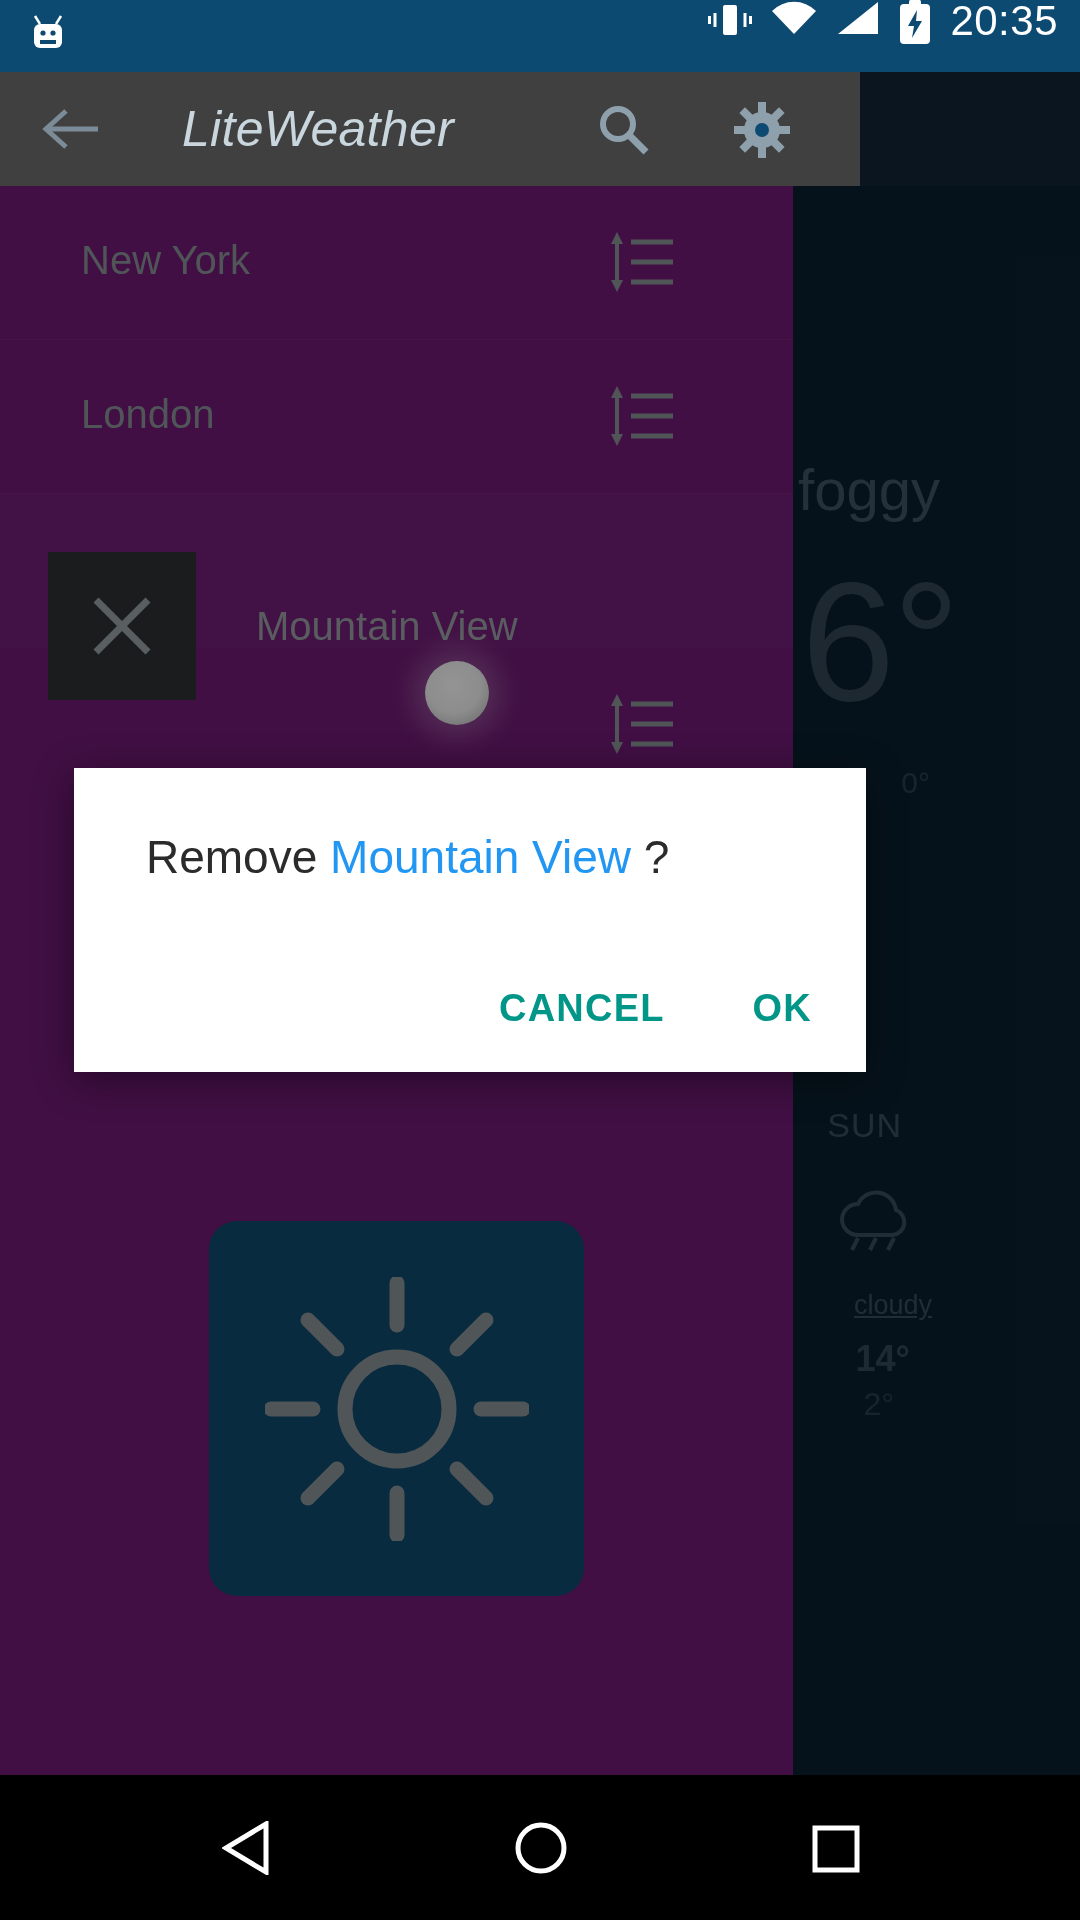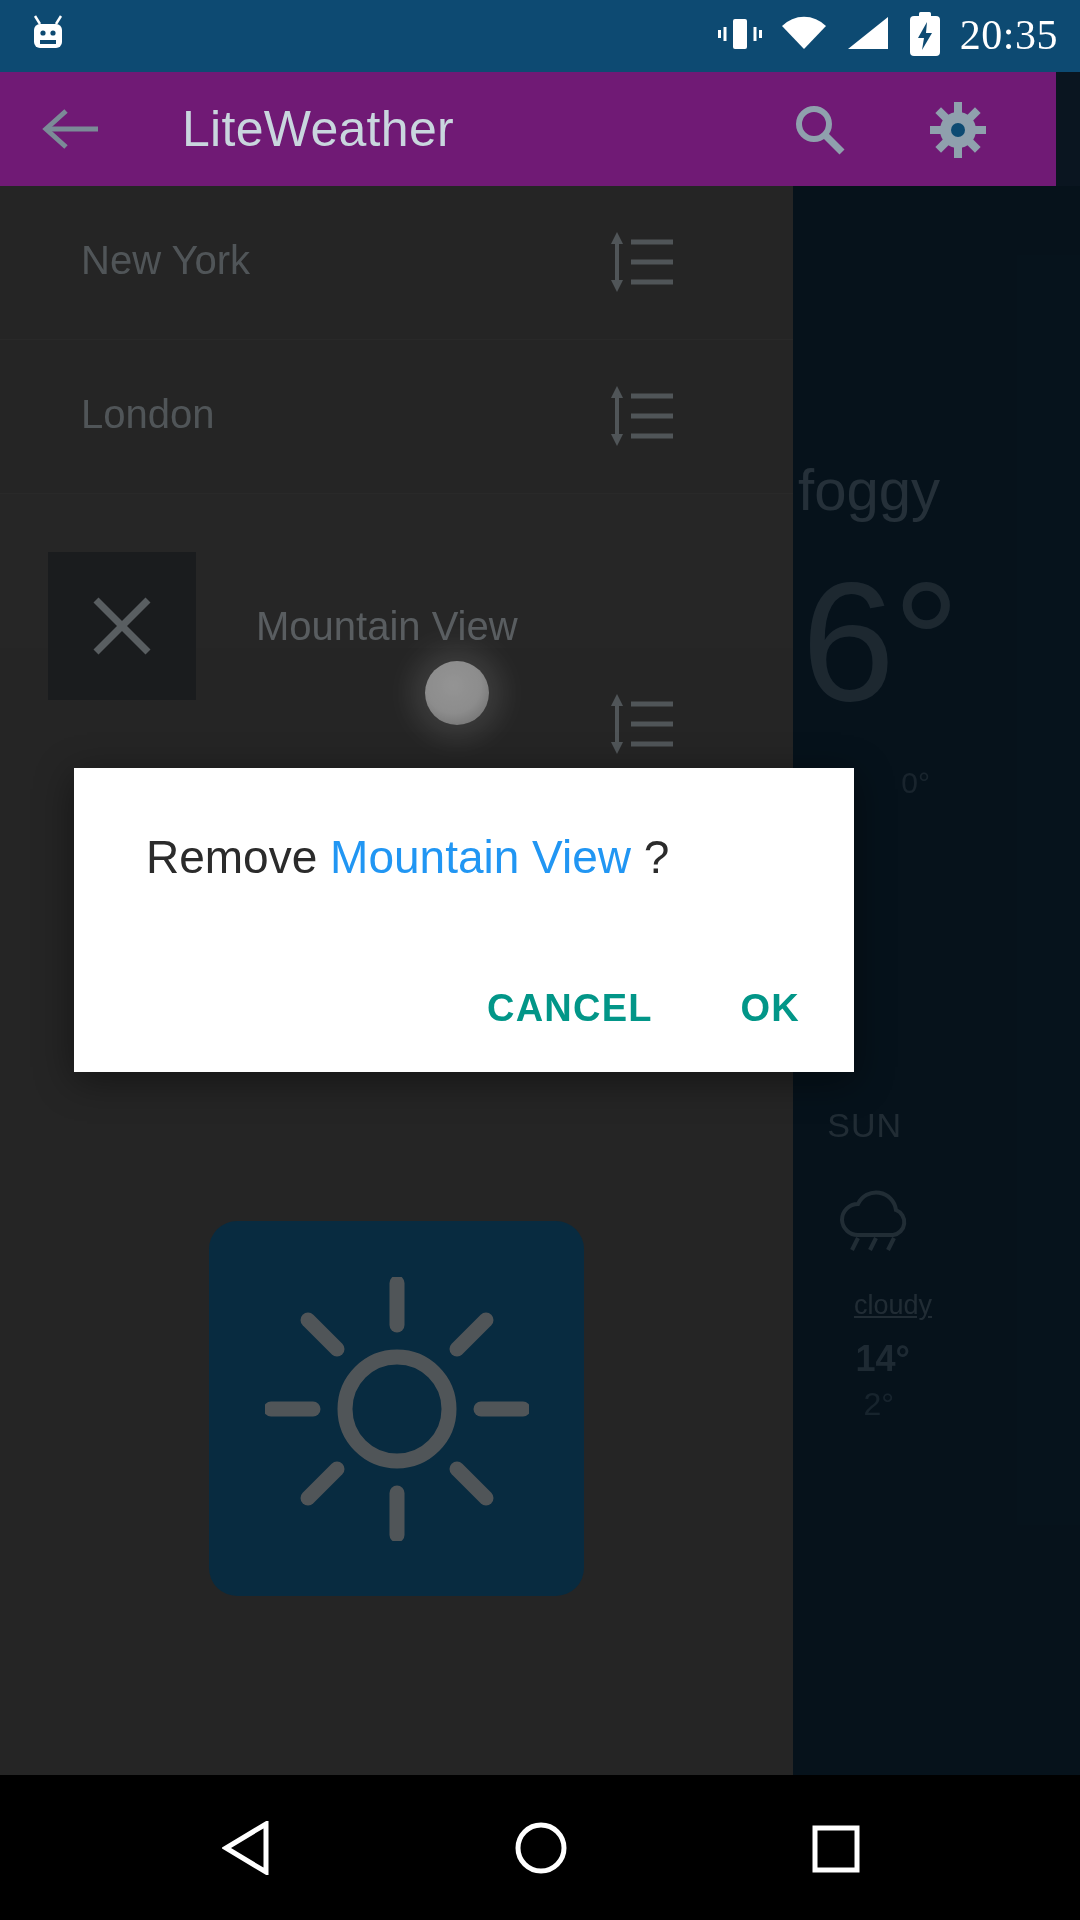--- a/index.html
+++ b/index.html
@@ -33,40 +33,40 @@
   .statusbar .android-mascot {
     position: absolute;
     left: 26px; top: 12px;
     width: 44px; height: 44px;
   }
   .status-right {
     position: absolute;
     right: 22px; top: 0;
     height: 72px;
     display: flex;
-    align-items: center;
+    align-items: flex-start;
     gap: 18px;
-    font-family: Liberation Serif, serif;
   }
   .status-clock {
     color: #ffffff;
     font-size: 42px;
     font-weight: 400;
     letter-spacing: 0.5px;
     line-height: 1;
     padding-bottom: 3px;
   }
 
   
   .actionbar {
     position: absolute;
     left: 0; top: 72px;
-    width: 1056px; height: 114px;
-    background: #701a75;
+    width: 860px; height: 114px;
+    background: #404040;
     z-index: 30;
+    font-style: italic;
   }
   .actionbar .back-arrow {
     position: absolute;
     left: 42px; top: 33px;
     width: 58px; height: 48px;
   }
   .actionbar .title {
     position: absolute;
     left: 182px; top: 28px;
     font-size: 50px;
@@ -147,21 +147,21 @@
     right: 186px; top: 1200px;
     font-size: 32px;
     color: rgba(150,170,185,0.22);
   }
 
   
   .drawer {
     position: absolute;
     left: 0; top: 186px;
     width: 793px; height: 1589px;
-    background: #404040;
+    background: #701a75;
     overflow: hidden;
     z-index: 10;
   }
   .city-row {
     position: absolute;
     left: 0;
     width: 793px;
     height: 154px;
   }
   .city-row .name {
@@ -243,20 +243,21 @@
   }
 
   
   .dialog {
     position: absolute;
     left: 74px; top: 768px;
     width: 780px; height: 304px;
     background: #ffffff;
     box-shadow: 0 8px 36px rgba(0,0,0,0.45);
     z-index: 50;
+    padding-left: 12px;
   }
   .dialog .message {
     position: absolute;
     left: 72px; top: 62px;
     font-size: 46px;
     color: #2b2b2b;
     font-weight: 400;
     white-space: nowrap;
   }
   .dialog .message .accent { color: #2196f3; }

